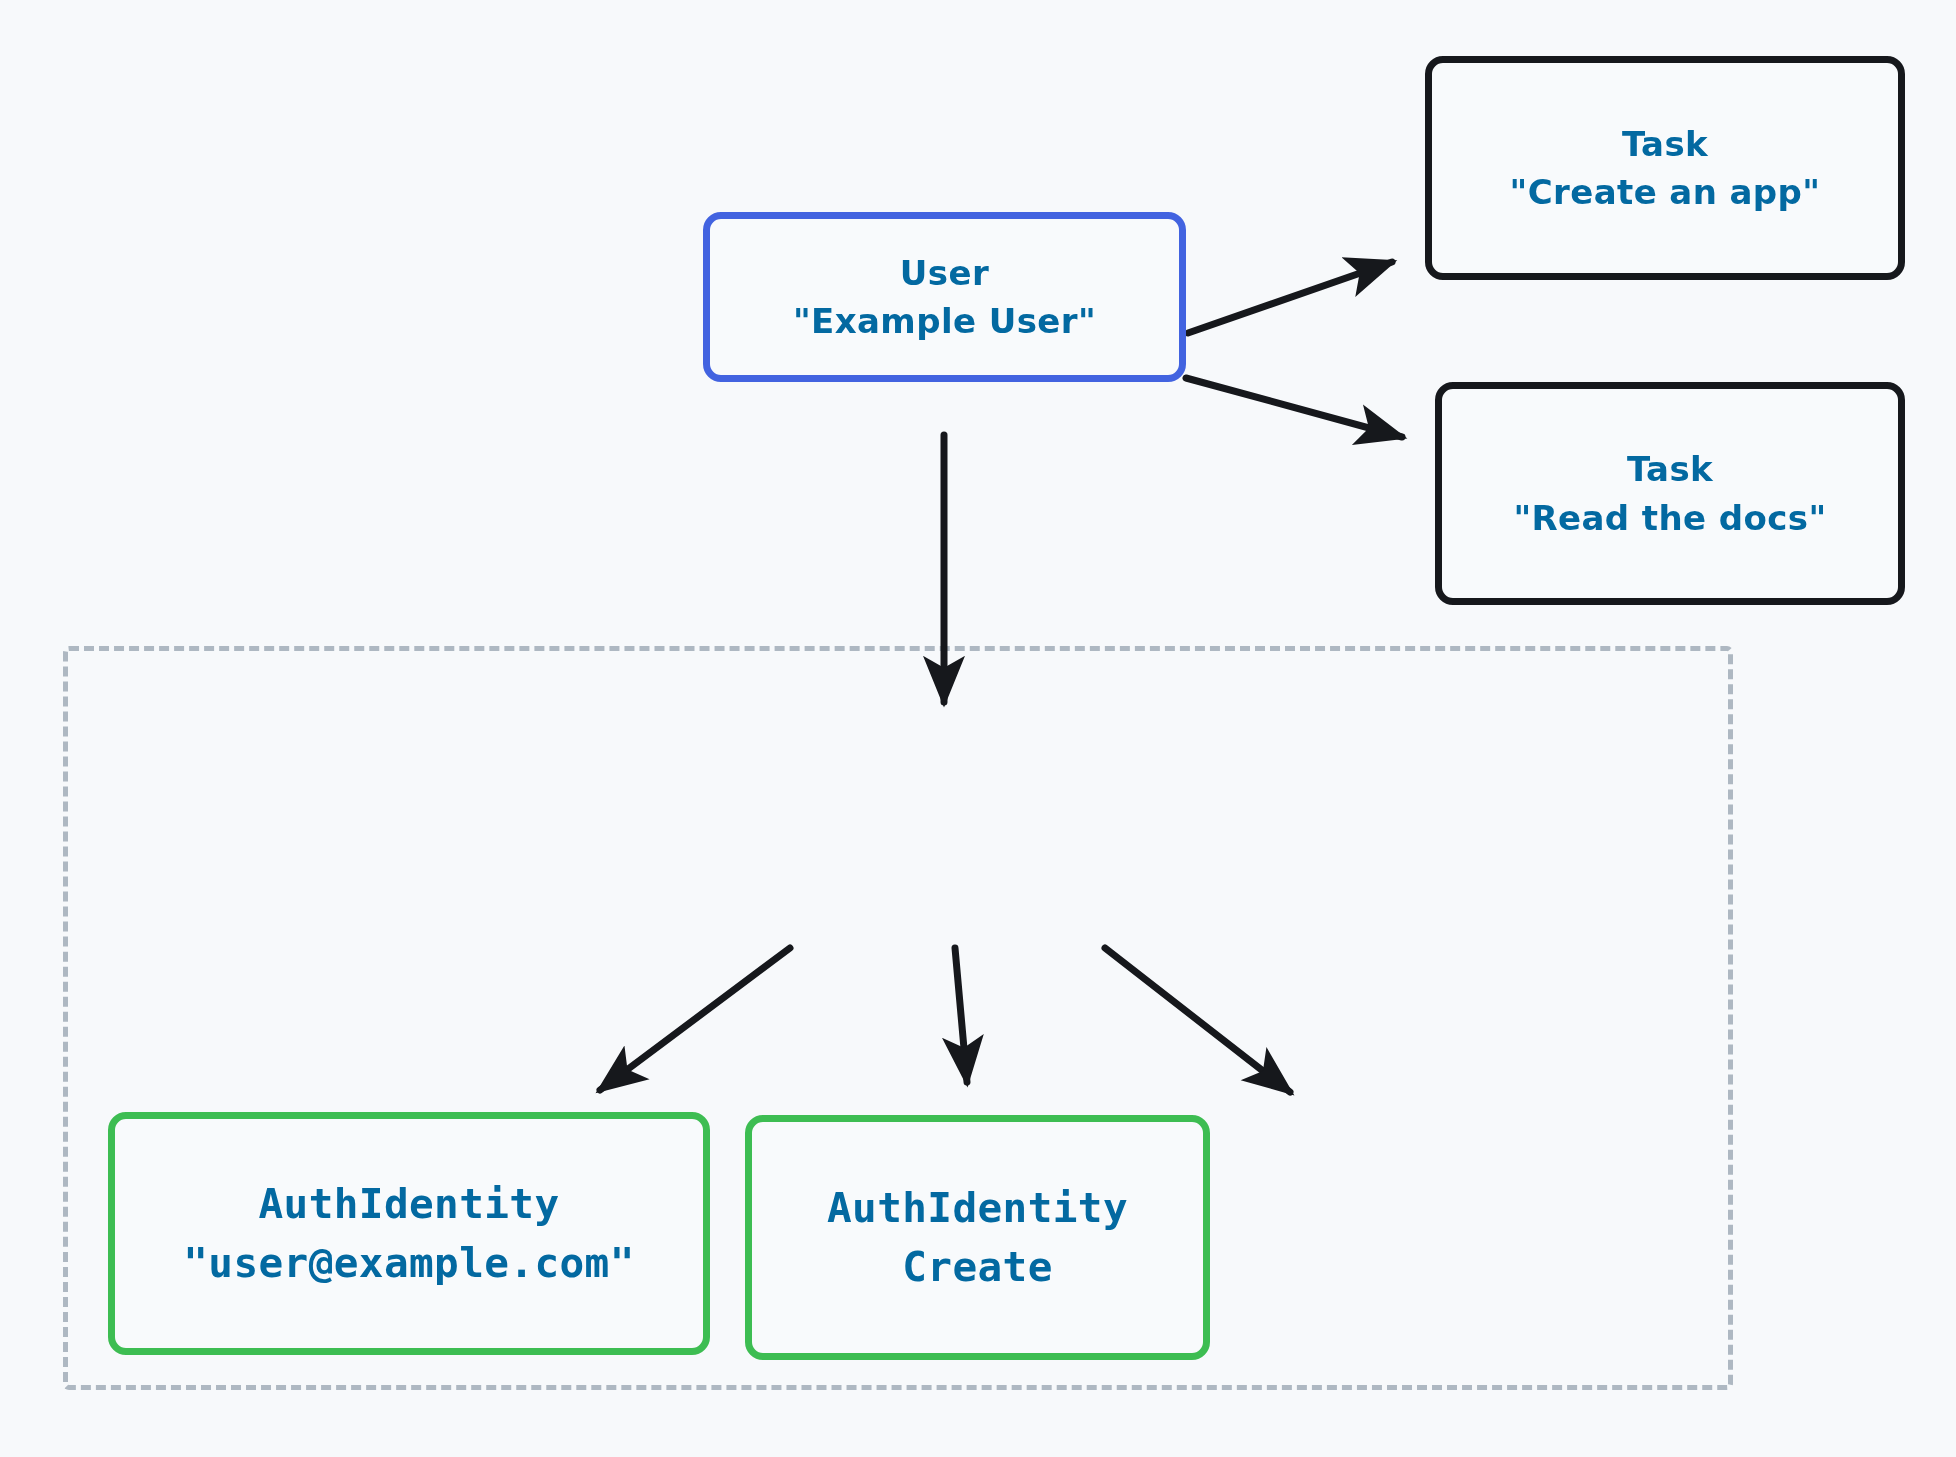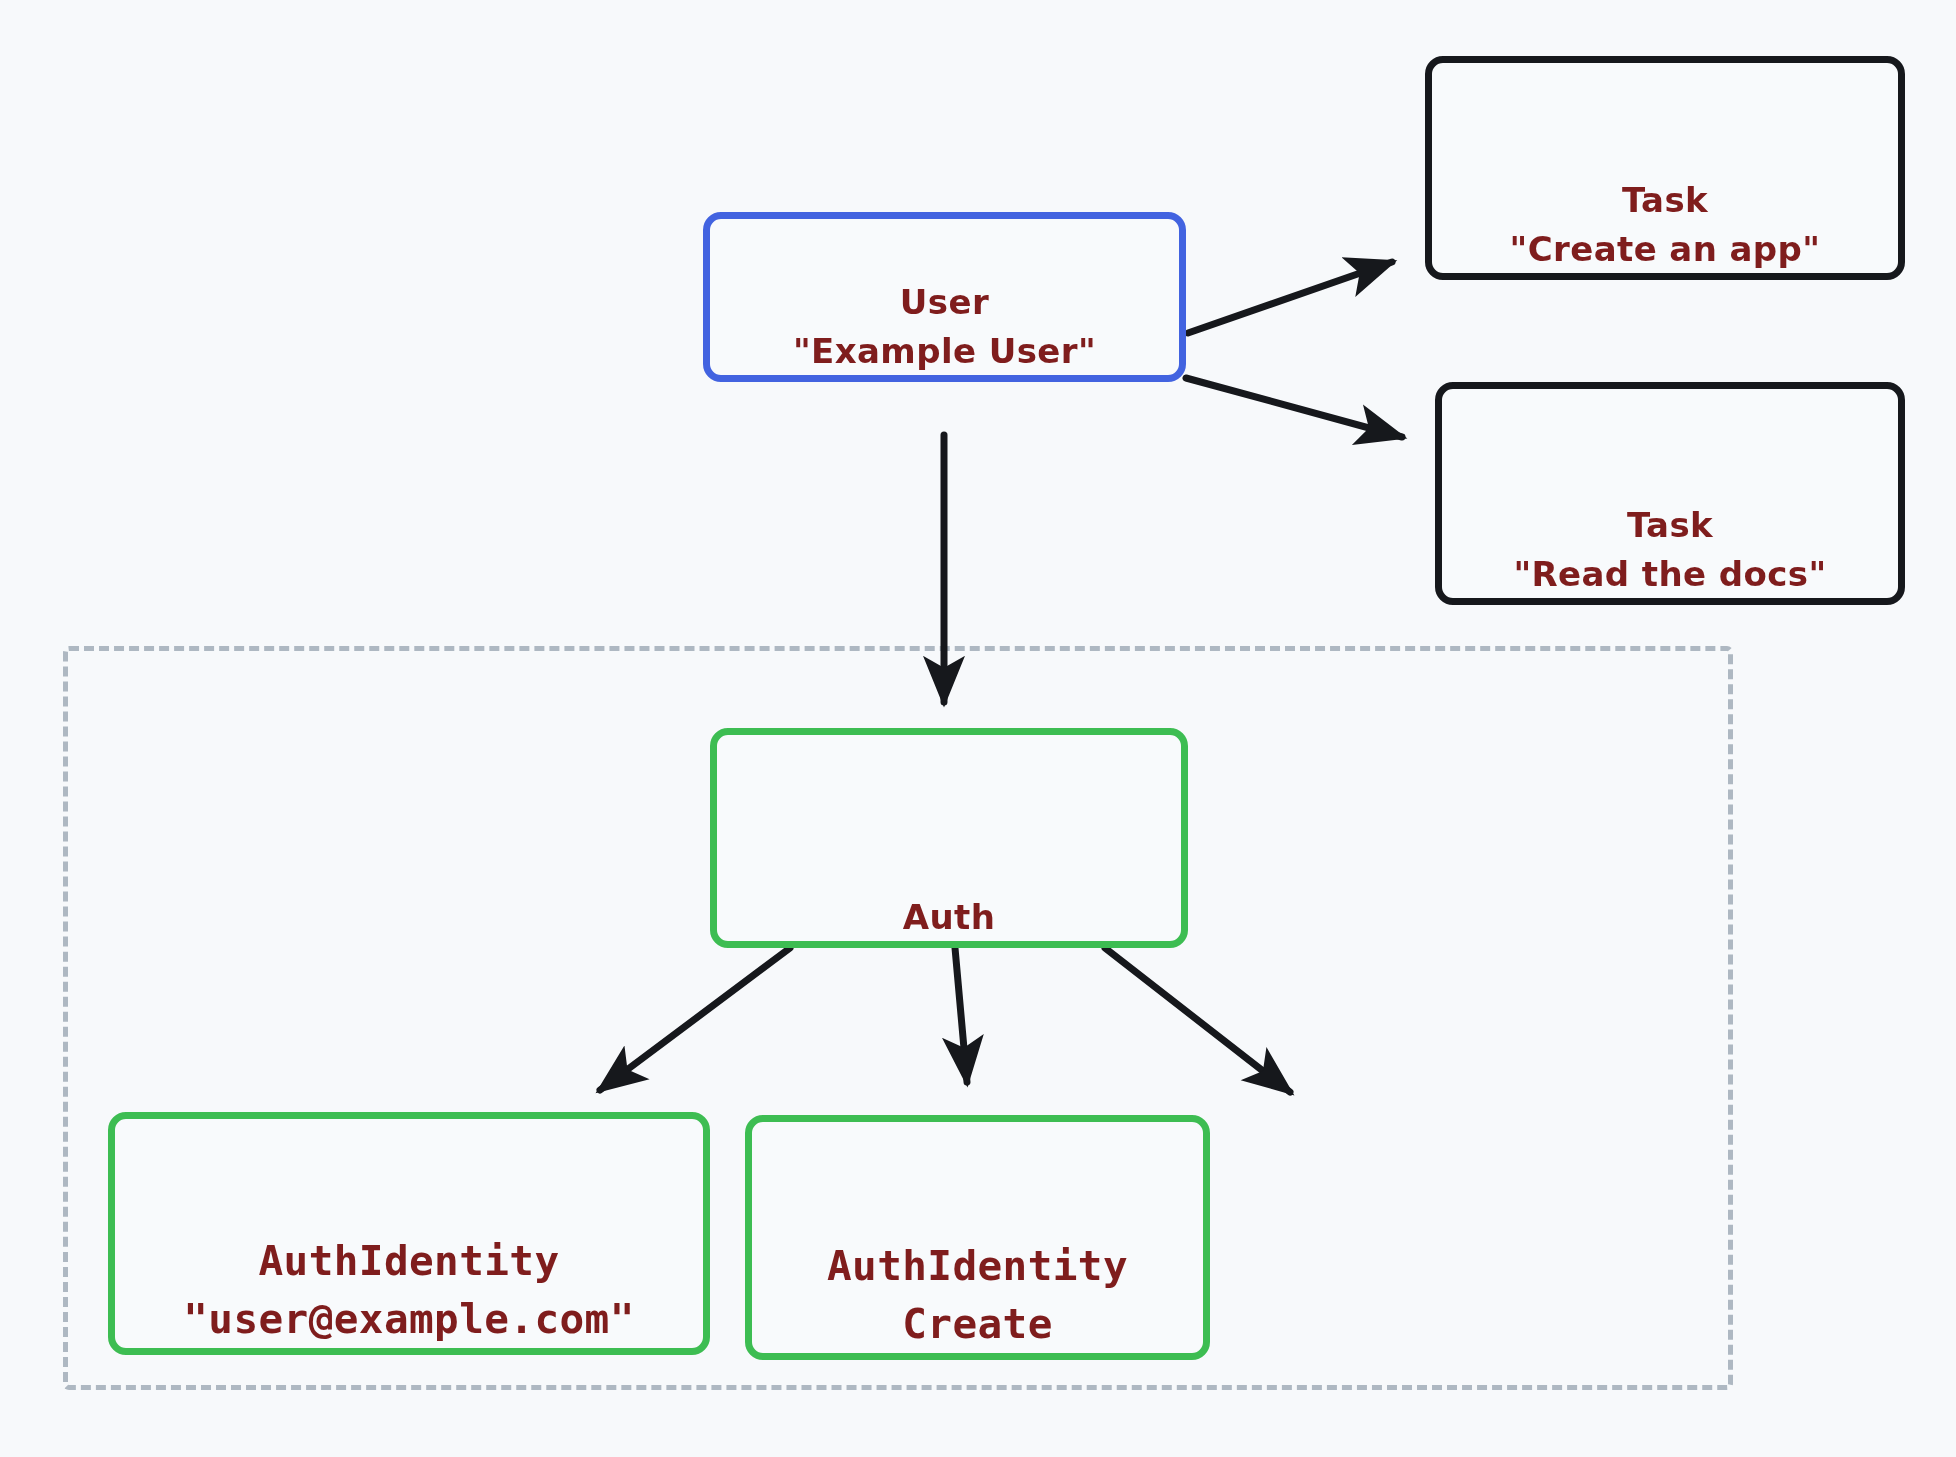--- a/index.html
+++ b/index.html
@@ -34,25 +34,25 @@
     box-sizing: border-box;
     background: transparent;
   }
   .node {
     position: absolute;
     box-sizing: border-box;
     background: #f8fafc;
     display: flex;
     flex-direction: column;
     align-items: center;
-    justify-content: flex-end;
+    justify-content: center;
     text-align: center;
     border-radius: 18px;
     line-height: 1.42;
-    color: #7f1d1d;
+    color: #0369a1;
     font-family: "DejaVu Sans", sans-serif;
   }
   .node .line {
     display: block;
     white-space: nowrap;
   }
   .node.blue   { border: 7px solid #4263e0; }
   .node.green  { border: 7px solid #3dbd52; }
   .node.black  { border: 7px solid #16181c; }
 
@@ -113,23 +113,20 @@
   <div class="node black" id="node-task-1">
     <span class="line line-title">Task</span>
     <span class="line line-sub">"Create an app"</span>
   </div>
 
   <div class="node black" id="node-task-2">
     <span class="line line-title">Task</span>
     <span class="line line-sub">"Read the docs"</span>
   </div>
 
-  <div class="node green" id="node-auth">
-    <span class="line line-title">Auth</span>
-  </div>
 
   <div class="node green mono" id="node-identity-email">
     <span class="line line-title">AuthIdentity</span>
     <span class="line line-sub">"user@example.com"</span>
   </div>
 
   <div class="node green mono" id="node-identity-google">
     <span class="line line-title">AuthIdentity</span>
     <span class="line line-sub">Create</span>
   </div>

